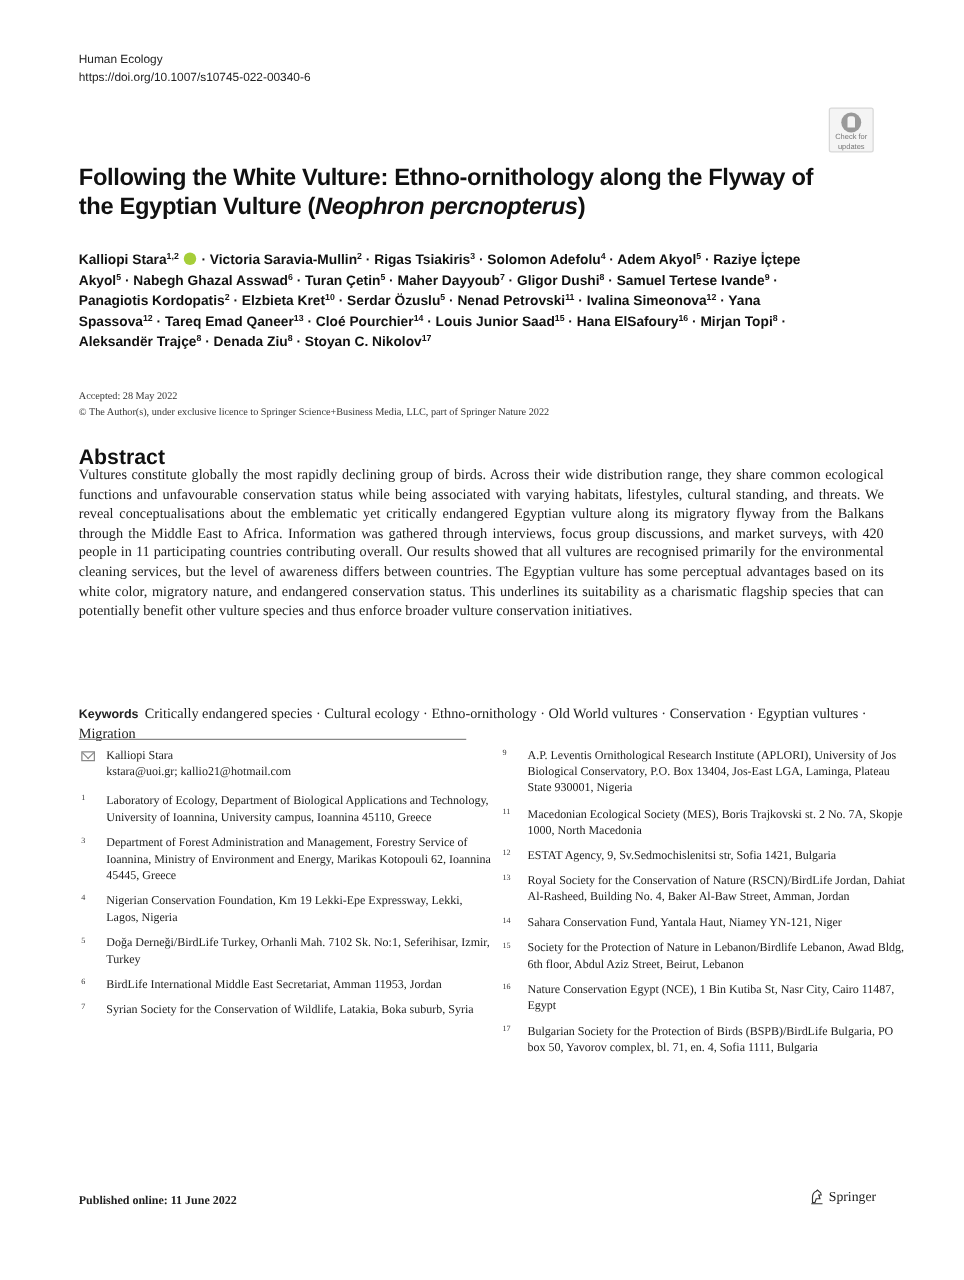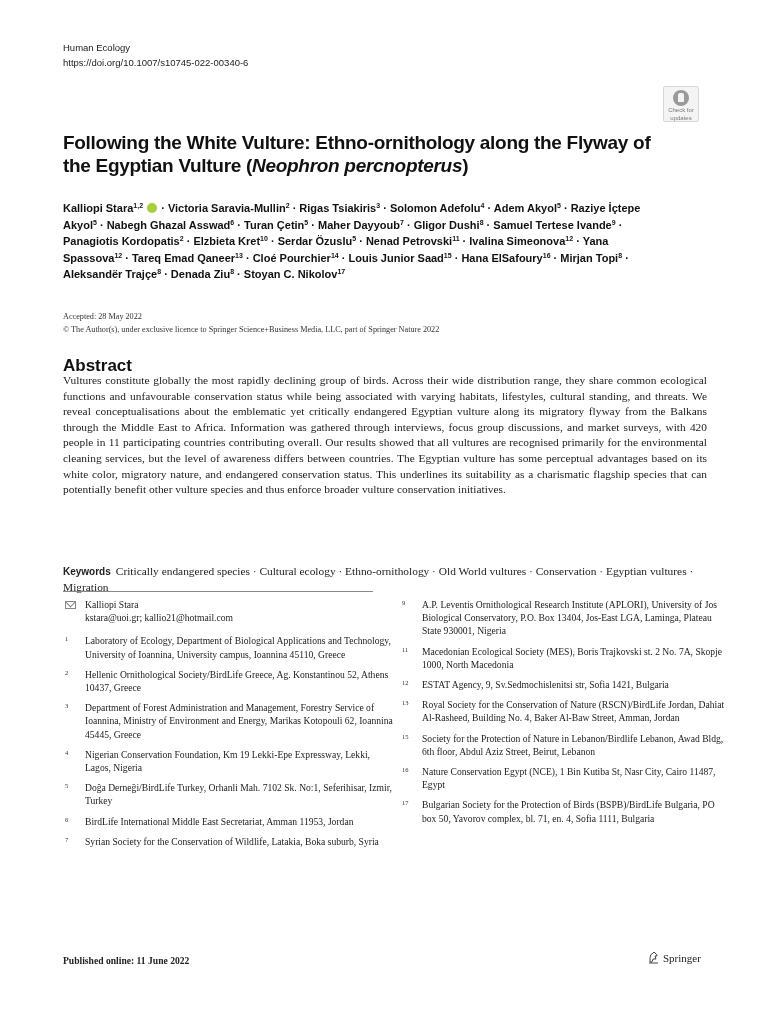--- a/index.html
+++ b/index.html
@@ -83,24 +83,20 @@
       <div>Kalliopi Stara</div>
       <div>kstara@uoi.gr; kallio21@hotmail.com</div>
     </div>
   </div>
   <div id="aff-left-list">
       <div class="aff">
         <div class="num">1</div>
         <div class="txt">Laboratory of Ecology, Department of Biological Applications and Technology, University of Ioannina, University campus, Ioannina 45110, Greece</div>
       </div>
       <div class="aff">
-        <div class="num">2</div>
-        <div class="txt">Hellenic Ornithological Society/BirdLife Greece, Ag. Konstantinou 52, Athens 10437, Greece</div>
-      </div>
-      <div class="aff">
         <div class="num">3</div>
         <div class="txt">Department of Forest Administration and Management, Forestry Service of Ioannina, Ministry of Environment and Energy, Marikas Kotopouli 62, Ioannina 45445, Greece</div>
       </div>
       <div class="aff">
         <div class="num">4</div>
         <div class="txt">Nigerian Conservation Foundation, Km 19 Lekki-Epe Expressway, Lekki, Lagos, Nigeria</div>
       </div>
       <div class="aff">
         <div class="num">5</div>
         <div class="txt">Doğa Derneği/BirdLife Turkey, Orhanli Mah. 7102 Sk. No:1, Seferihisar, Izmir, Turkey</div>
@@ -128,20 +124,24 @@
       </div>
       <div class="aff">
         <div class="num">12</div>
         <div class="txt">ESTAT Agency, 9, Sv.Sedmochislenitsi str, Sofia 1421, Bulgaria</div>
       </div>
       <div class="aff">
         <div class="num">13</div>
         <div class="txt">Royal Society for the Conservation of Nature (RSCN)/BirdLife Jordan, Dahiat Al-Rasheed, Building No. 4, Baker Al-Baw Street, Amman, Jordan</div>
       </div>
       <div class="aff">
+        <div class="num">14</div>
+        <div class="txt">Sahara Conservation Fund, Yantala Haut, Niamey YN-121, Niger</div>
+      </div>
+      <div class="aff">
         <div class="num">15</div>
         <div class="txt">Society for the Protection of Nature in Lebanon/Birdlife Lebanon, Awad Bldg, 6th floor, Abdul Aziz Street, Beirut, Lebanon</div>
       </div>
       <div class="aff">
         <div class="num">16</div>
         <div class="txt">Nature Conservation Egypt (NCE), 1 Bin Kutiba St, Nasr City, Cairo 11487, Egypt</div>
       </div>
       <div class="aff">
         <div class="num">17</div>
         <div class="txt">Bulgarian Society for the Protection of Birds (BSPB)/BirdLife Bulgaria, PO box 50, Yavorov complex, bl. 71, en. 4, Sofia 1111, Bulgaria</div>

